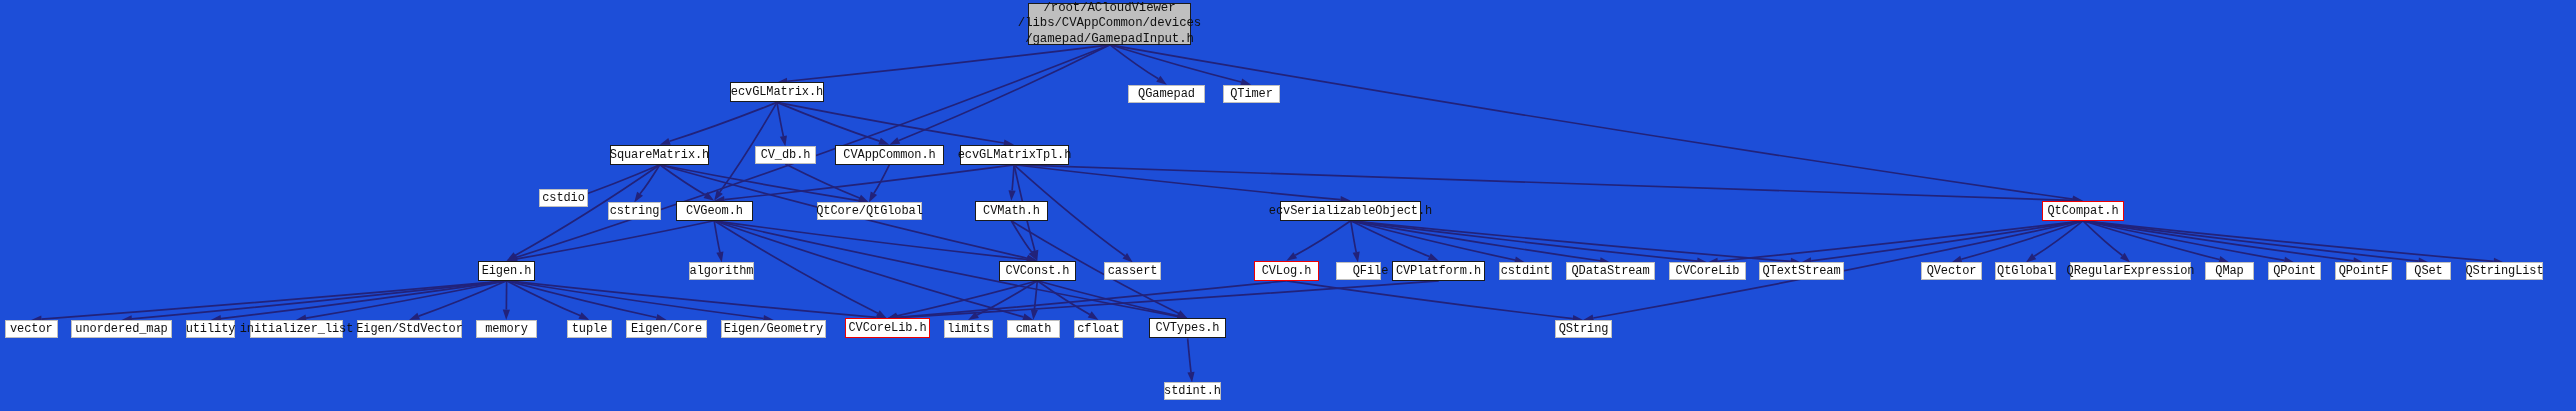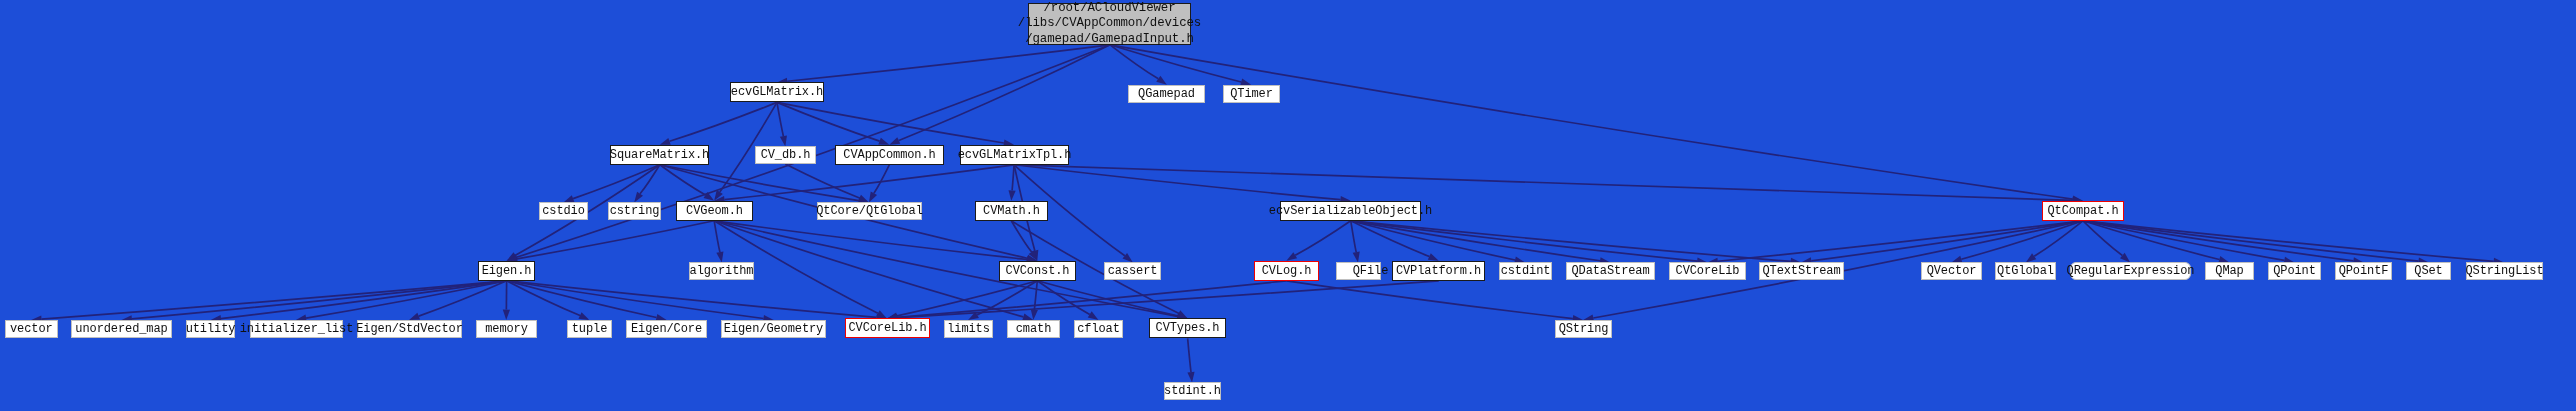--- a/index.html
+++ b/index.html
@@ -211,41 +211,41 @@
       <div class="node root" style="left: 1028px; top: 3.2px; width: 163px; height: 42px;">/root/ACloudViewer
 /libs/CVAppCommon/devices
 /gamepad/GamepadInput.h</div>
       <div class="node bold" style="left: 730px; top: 82px; width: 94px; height: 20px;">ecvGLMatrix.h</div>
       <div class="node" style="left: 1128px; top: 85px; width: 77px; height: 17.6px;">QGamepad</div>
       <div class="node" style="left: 1223px; top: 85px; width: 57px; height: 17.6px;">QTimer</div>
       <div class="node bold" style="left: 610px; top: 145px; width: 99px; height: 20px;">SquareMatrix.h</div>
       <div class="node" style="left: 755px; top: 146px; width: 61px; height: 17.6px;">CV_db.h</div>
       <div class="node bold" style="left: 835px; top: 145px; width: 109px; height: 20px;">CVAppCommon.h</div>
       <div class="node bold" style="left: 960px; top: 145px; width: 109px; height: 20px;">ecvGLMatrixTpl.h</div>
-      <div class="node" style="left: 539px; top: 202px; width: 49px; height: 17.6px;">cstdio</div>
+      <div class="node" style="left: 539px; top: 189px; width: 49px; height: 17.6px;">cstdio</div>
       <div class="node" style="left: 608px; top: 202px; width: 53px; height: 17.6px; text-align: right;">cstring</div>
       <div class="node bold" style="left: 676px; top: 201px; width: 77px; height: 20px;">CVGeom.h</div>
       <div class="node" style="left: 817px; top: 202px; width: 105px; height: 17.6px;">QtCore/QtGlobal</div>
       <div class="node bold" style="left: 975px; top: 201px; width: 73px; height: 20px;">CVMath.h</div>
       <div class="node bold" style="left: 1280px; top: 201px; width: 141px; height: 20px;">ecvSerializableObject.h</div>
       <div class="node red" style="left: 2042px; top: 201px; width: 82px; height: 20px;">QtCompat.h</div>
       <div class="node bold" style="left: 478px; top: 261px; width: 57px; height: 20px;">Eigen.h</div>
       <div class="node" style="left: 689px; top: 262px; width: 65px; height: 17.6px;">algorithm</div>
       <div class="node bold" style="left: 999px; top: 261px; width: 77px; height: 20px;">CVConst.h</div>
       <div class="node" style="left: 1104px; top: 262px; width: 57px; height: 17.6px;">cassert</div>
       <div class="node red" style="left: 1254px; top: 261px; width: 65px; height: 20px;">CVLog.h</div>
       <div class="node" style="left: 1336px; top: 262px; width: 45px; height: 17.6px; padding-left: 24px;">QFile</div>
       <div class="node bold" style="left: 1392px; top: 261px; width: 93px; height: 20px;">CVPlatform.h</div>
       <div class="node" style="left: 1499px; top: 262px; width: 53px; height: 17.6px;">cstdint</div>
       <div class="node" style="left: 1566px; top: 262px; width: 89px; height: 17.6px;">QDataStream</div>
       <div class="node" style="left: 1669px; top: 262px; width: 77px; height: 17.6px;">CVCoreLib</div>
       <div class="node" style="left: 1759px; top: 262px; width: 85px; height: 17.6px;">QTextStream</div>
       <div class="node" style="left: 1921px; top: 262px; width: 61px; height: 17.6px;">QVector</div>
       <div class="node" style="left: 1995px; top: 262px; width: 61px; height: 17.6px; text-align: right;">QtGlobal</div>
-      <div class="node" style="left: 2070px; top: 262px; width: 121px; height: 17.6px; border-radius: 6px;">QRegularExpression</div>
+      <div class="node" style="left: 2070px; top: 262px; width: 121px; height: 17.6px;">QRegularExpression</div>
       <div class="node" style="left: 2205px; top: 262px; width: 49px; height: 17.6px;">QMap</div>
       <div class="node" style="left: 2268px; top: 262px; width: 53px; height: 17.6px;">QPoint</div>
       <div class="node" style="left: 2335px; top: 262px; width: 57px; height: 17.6px;">QPointF</div>
       <div class="node" style="left: 2406px; top: 262px; width: 45px; height: 17.6px;">QSet</div>
       <div class="node" style="left: 2466px; top: 262px; width: 77px; height: 17.6px;">QStringList</div>
       <div class="node" style="left: 4.8px; top: 320px; width: 53px; height: 17.6px;">vector</div>
       <div class="node" style="left: 71px; top: 320px; width: 101px; height: 17.6px;">unordered_map</div>
       <div class="node" style="left: 186px; top: 320px; width: 49px; height: 17.6px;">utility</div>
       <div class="node" style="left: 250px; top: 320px; width: 93px; height: 17.6px;">initializer_list</div>
       <div class="node" style="left: 357px; top: 320px; width: 105px; height: 17.6px;">Eigen/StdVector</div>

